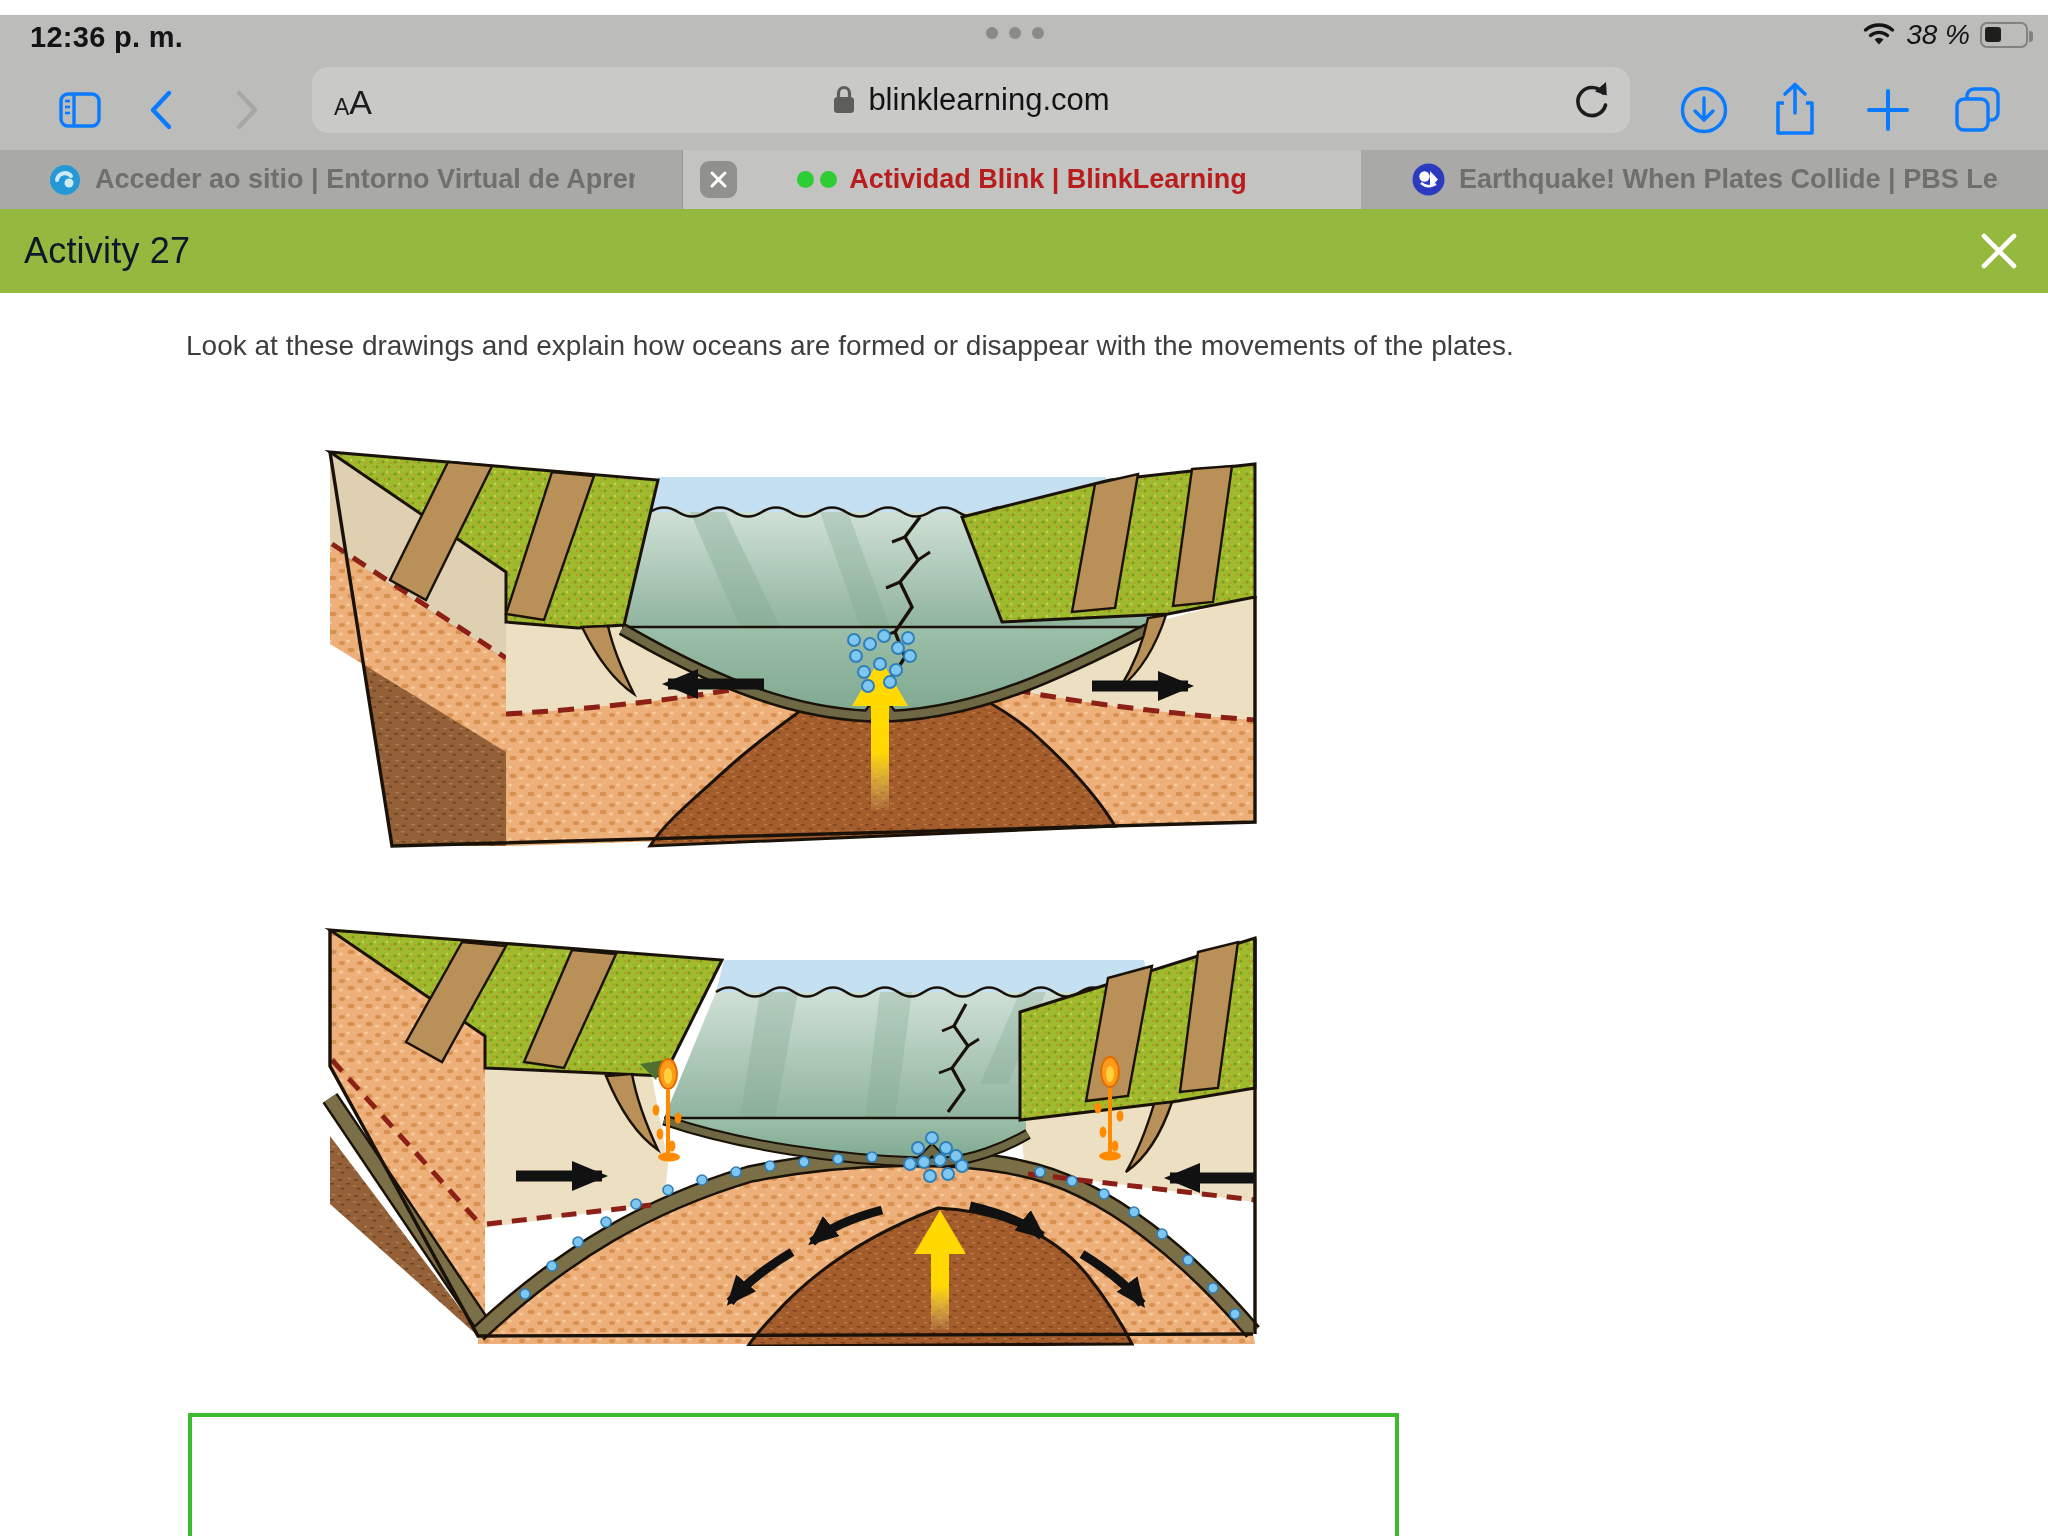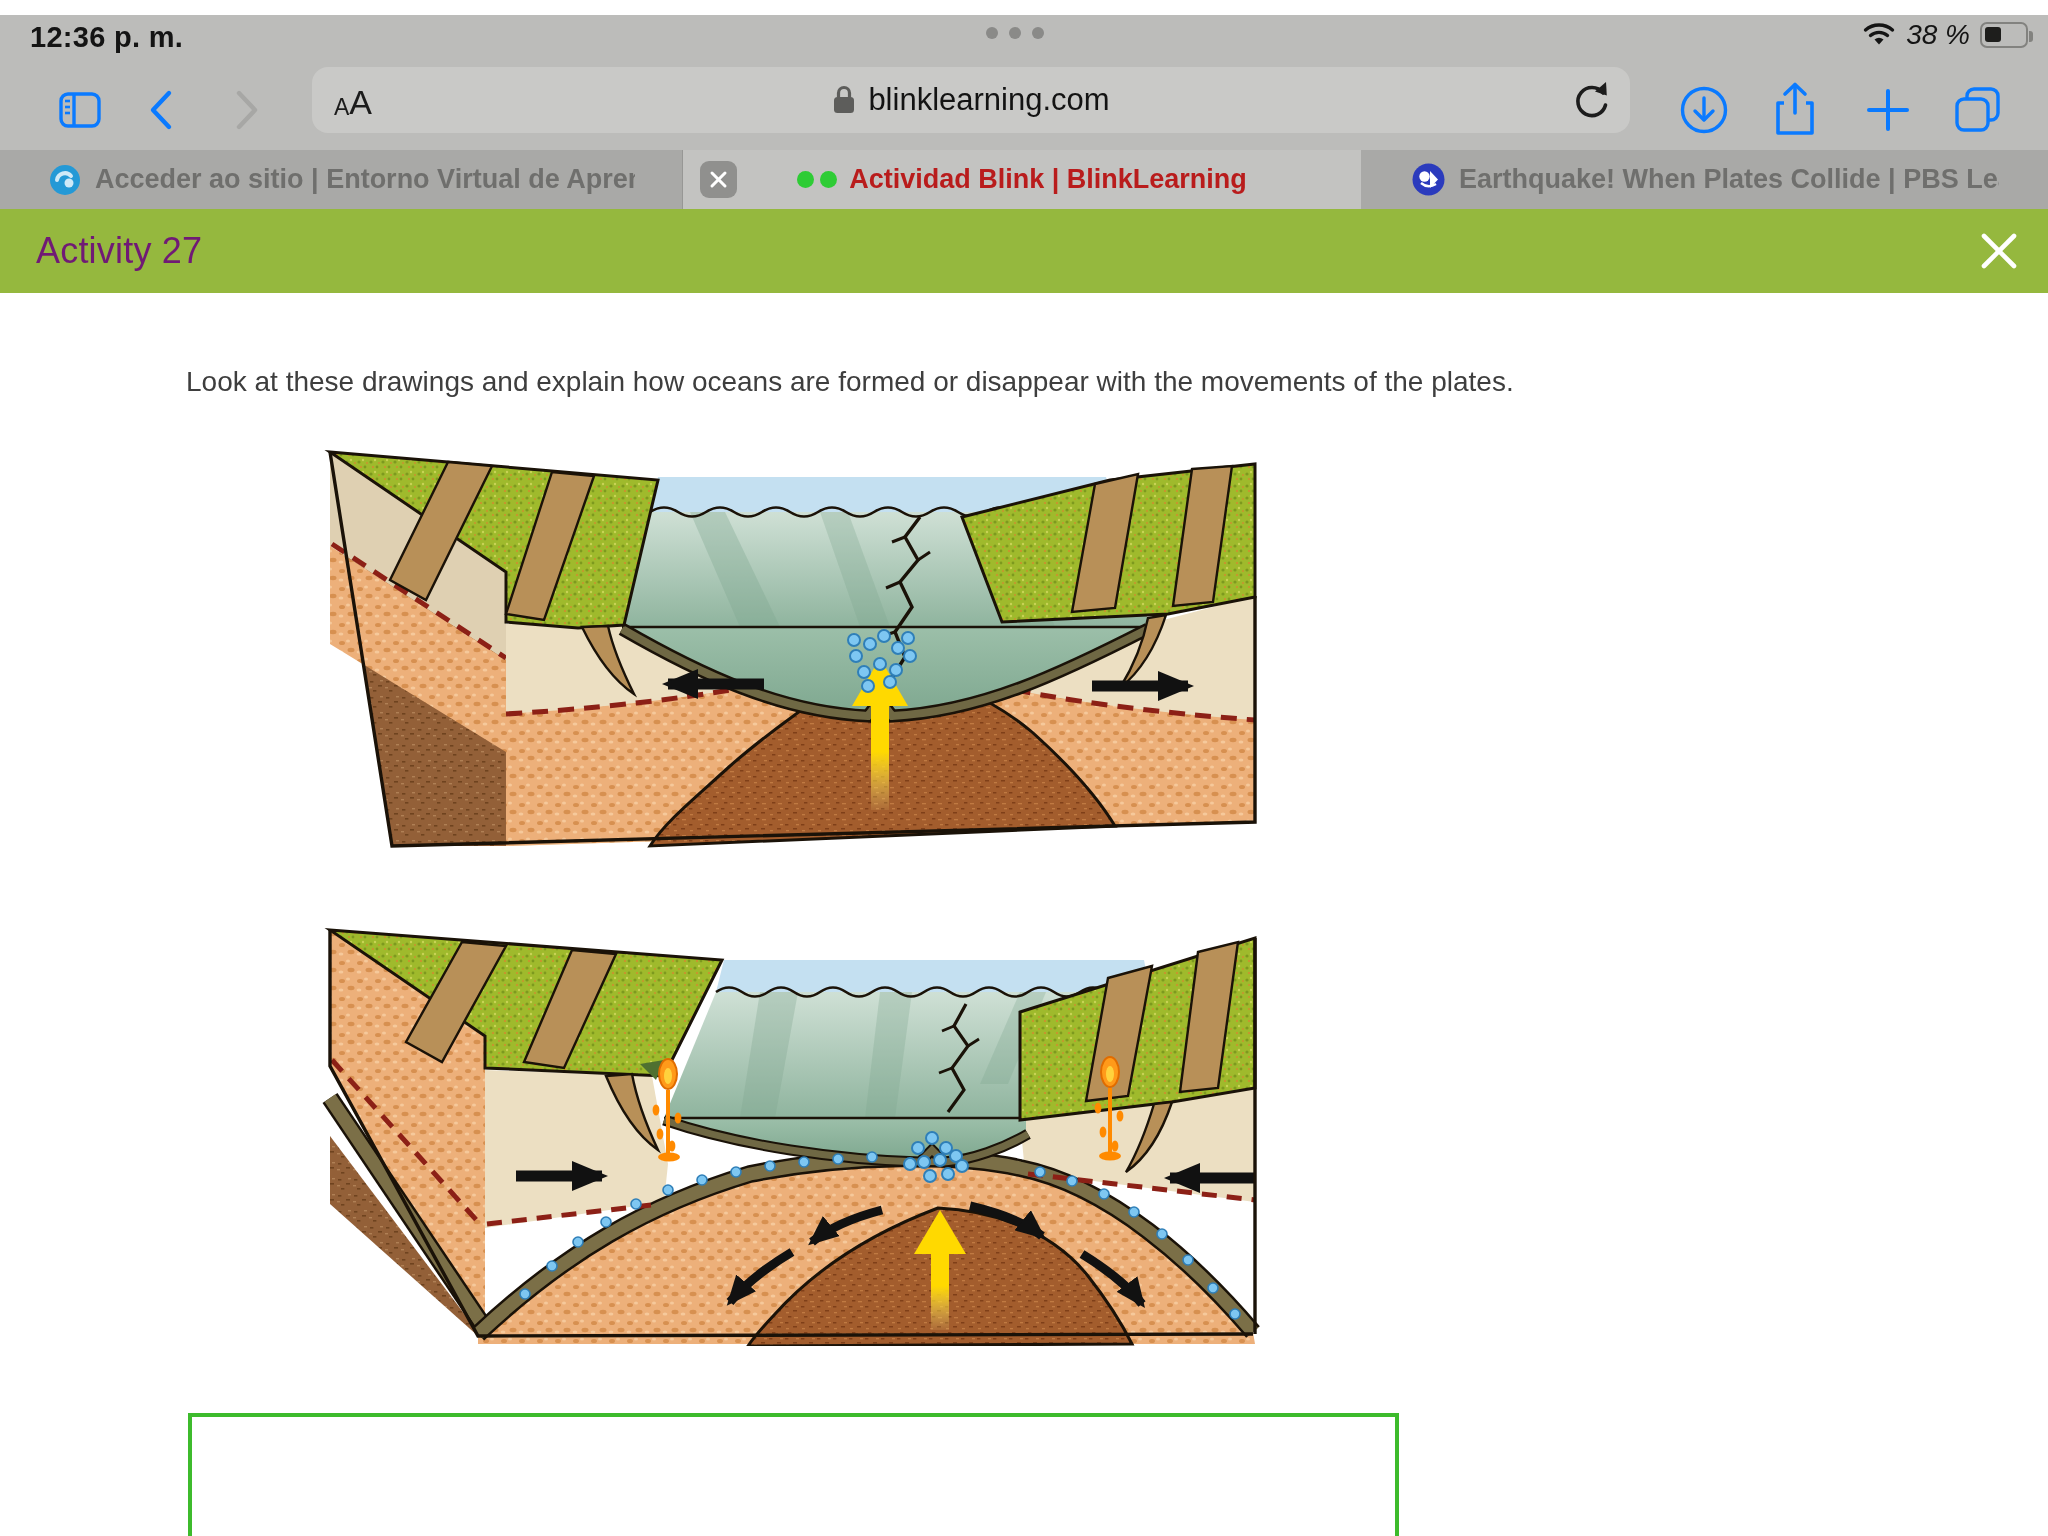--- a/index.html
+++ b/index.html
@@ -33,26 +33,26 @@
   .tab.active { background:#c3c3c1; }
   .tab-label { font-size:27px; font-weight:700; color:#6f6f6d; white-space:nowrap; overflow:hidden; text-overflow:clip; }
   .tab.active .tab-label { color:#b91c1c; }
   #tab-close-btn { position:absolute; left:17px; top:11px; width:37px; height:37px; background:#90908e; border-radius:9px;
                    display:flex; align-items:center; justify-content:center; }
   .favicon-dots { display:flex; gap:6px; }
   .favicon-dots i { width:17px; height:17px; border-radius:50%; background:#2ecc35; display:block; }
 
   
   #activity-bar { position:absolute; left:0; top:209px; width:2048px; height:84px; background:#95b83e; }
-  #activity-title { position:absolute; left:36px; top:50%; transform:translateY(-50%); font-size:36px; font-weight:400; color:#701a75; letter-spacing:.2px; }
+  #activity-title { position:absolute; left:24px; top:50%; transform:translateY(-50%); font-size:36px; font-weight:400; color:#0f172a; letter-spacing:.2px; }
   #activity-close { position:absolute; right:28px; top:50%; transform:translateY(-50%); }
 
   
   #content { position:absolute; left:0; top:293px; width:2048px; height:1243px; background:#ffffff; }
-  #instruction { position:absolute; left:186px; top:37px; font-size:28px; color:#3e3e3e;margin-top:36px; }
+  #instruction { position:absolute; left:186px; top:37px; font-size:28px; color:#3e3e3e; }
   #diagram1 { position:absolute; left:320px; top:129px; width:948px; height:438px; }
   #diagram2 { position:absolute; left:320px; top:611px; width:948px; height:442px; }
   #answer-box { position:absolute; left:188px; top:1120px; width:1211px; height:230px;
                 border:4px solid #3dbb2c; background:#fff; resize:none; outline:none;
                 font-family:"Liberation Sans", sans-serif; font-size:28px; color:#333; padding:14px; }
 </style>
 </head>
 <body>
 
 <svg width="0" height="0" style="position:absolute" aria-hidden="true">

